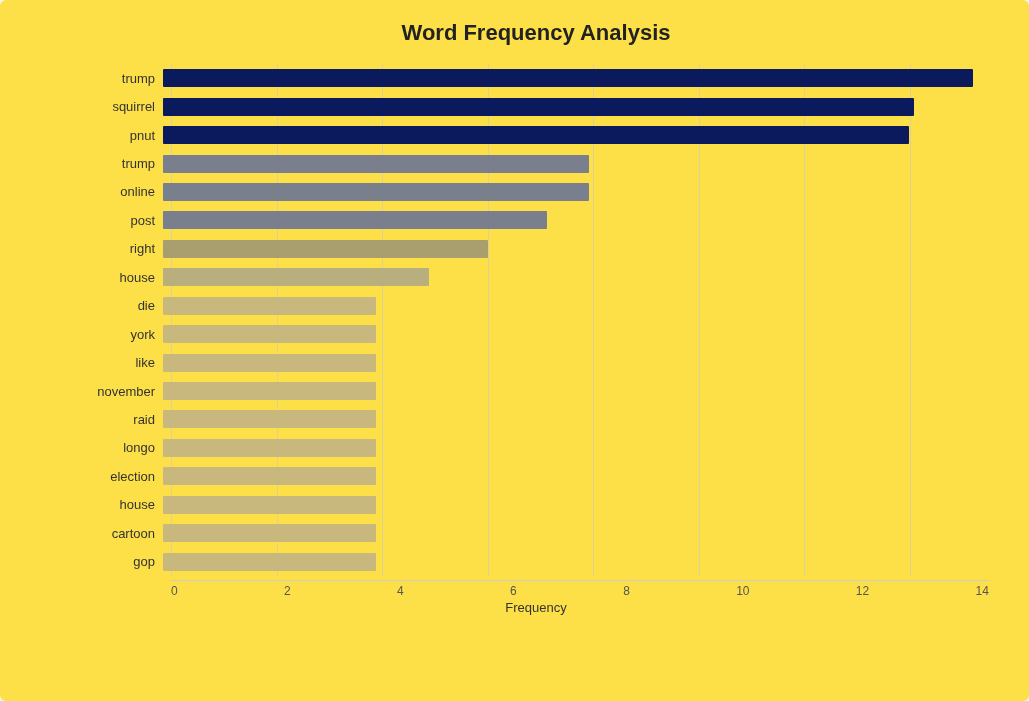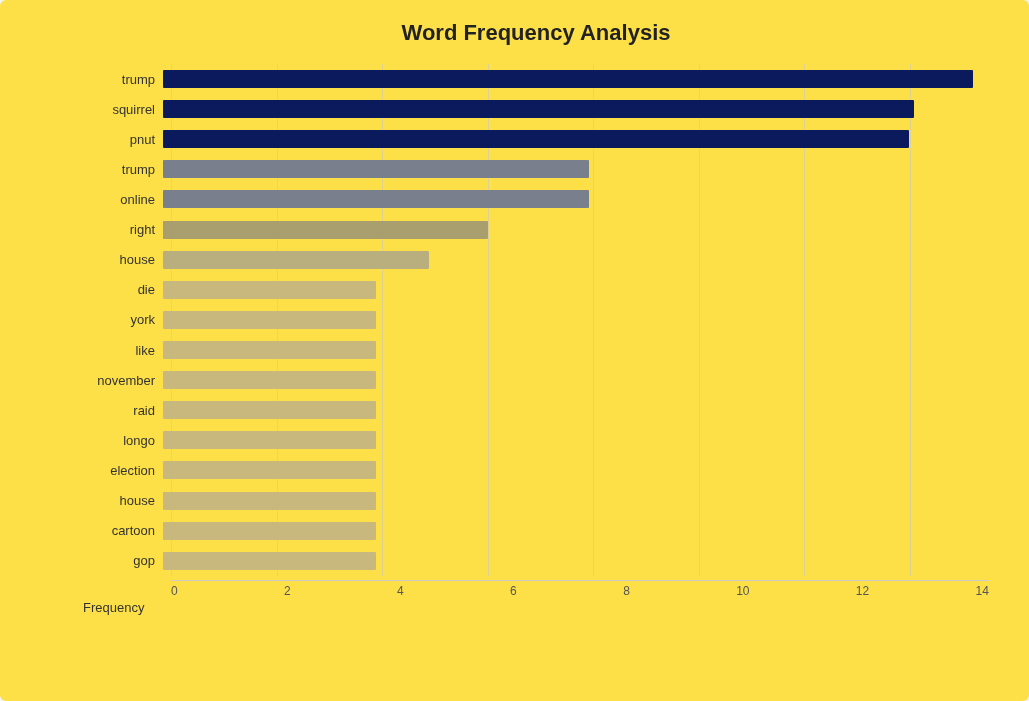--- a/index.html
+++ b/index.html
@@ -76,21 +76,21 @@
       position: absolute;
       top: 4px;
       width: 100%;
     }
     .x-tick {
       font-size: 12px;
       color: #555;
       text-align: center;
     }
     .x-axis-label {
-      text-align: left;
+      text-align: center;
       font-size: 13px;
       color: #333;
       margin-top: 20px;
     }
   </style>
 </head>
 <body>
 
 <div class="chart-container">
   <div class="chart-title">Word Frequency Analysis</div>
@@ -132,20 +132,26 @@
             <div class="bar-fill" style="width: 51.6129%; background: rgb(122, 127, 142);"></div>
           </div>
         </div>
         <div class="bar-row">
           <div class="bar-label">online</div>
           <div class="bar-track">
             <div class="bar-fill" style="width: 51.6129%; background: rgb(122, 127, 142);"></div>
           </div>
         </div>
         <div class="bar-row">
+          <div class="bar-label">post</div>
+          <div class="bar-track">
+            <div class="bar-fill" style="width: 46.4516%; background: rgb(122, 127, 142);"></div>
+          </div>
+        </div>
+        <div class="bar-row">
           <div class="bar-label">right</div>
           <div class="bar-track">
             <div class="bar-fill" style="width: 39.3548%; background: rgb(168, 158, 110);"></div>
           </div>
         </div>
         <div class="bar-row">
           <div class="bar-label">house</div>
           <div class="bar-track">
             <div class="bar-fill" style="width: 32.2581%; background: rgb(184, 174, 126);"></div>
           </div>

